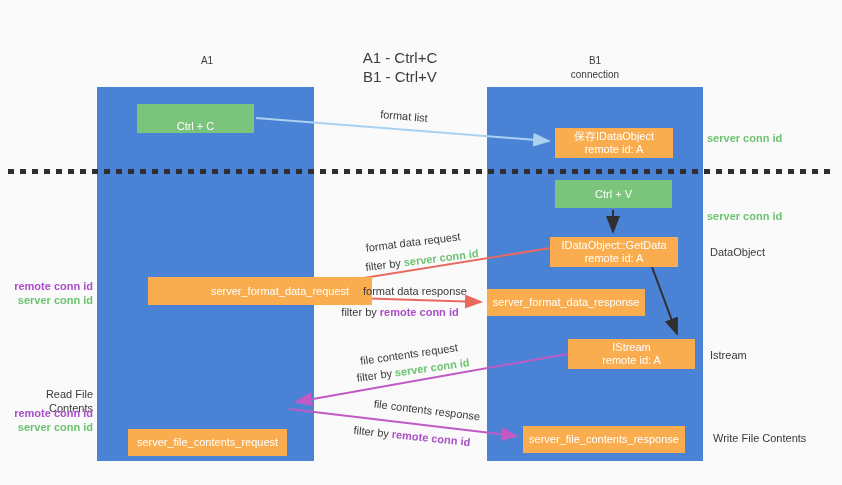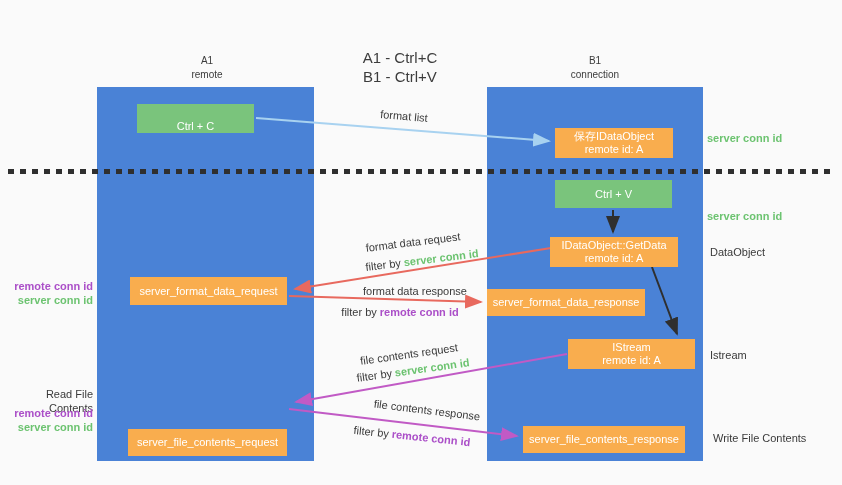--- a/index.html
+++ b/index.html
@@ -41,21 +41,20 @@
 
 <div class="canvas">
 
   <div class="abs title">
     <div>A1 - Ctrl+C</div>
     <div>B1 - Ctrl+V</div>
   </div>
 
   <div class="abs col-header" style="left:142px;top:54px;">
     <div>A1</div>
-    <div>remote</div>
   </div>
   <div class="abs col-header" style="left:530px;top:54px;">
     <div>B1</div>
     <div>connection</div>
   </div>
 
   <div class="abs lifeline a1"></div>
   <div class="abs lifeline b1"></div>
 
   <div class="abs divider"></div>
@@ -95,21 +94,21 @@
 
   <div class="abs node green" style="left:555px;top:180px;width:117px;height:28px;">
     <div>Ctrl + V</div>
   </div>
 
   <div class="abs node orange" style="left:550px;top:237px;width:128px;height:30px;">
     <div>IDataObject::GetData</div>
     <div>remote id: A</div>
   </div>
 
-  <div class="abs node orange" style="left:130px;top:277px;width:157px;height:28px;">
+  <div class="abs node orange" style="left:148px;top:277px;width:184px;height:28px;padding-left:40px;">
     <div>server_format_data_request</div>
   </div>
 
   <div class="abs node orange" style="left:487px;top:289px;width:158px;height:27px;">
     <div>server_format_data_response</div>
   </div>
 
   <div class="abs node orange" style="left:568px;top:339px;width:127px;height:30px;">
     <div>IStream</div>
     <div>remote id: A</div>

